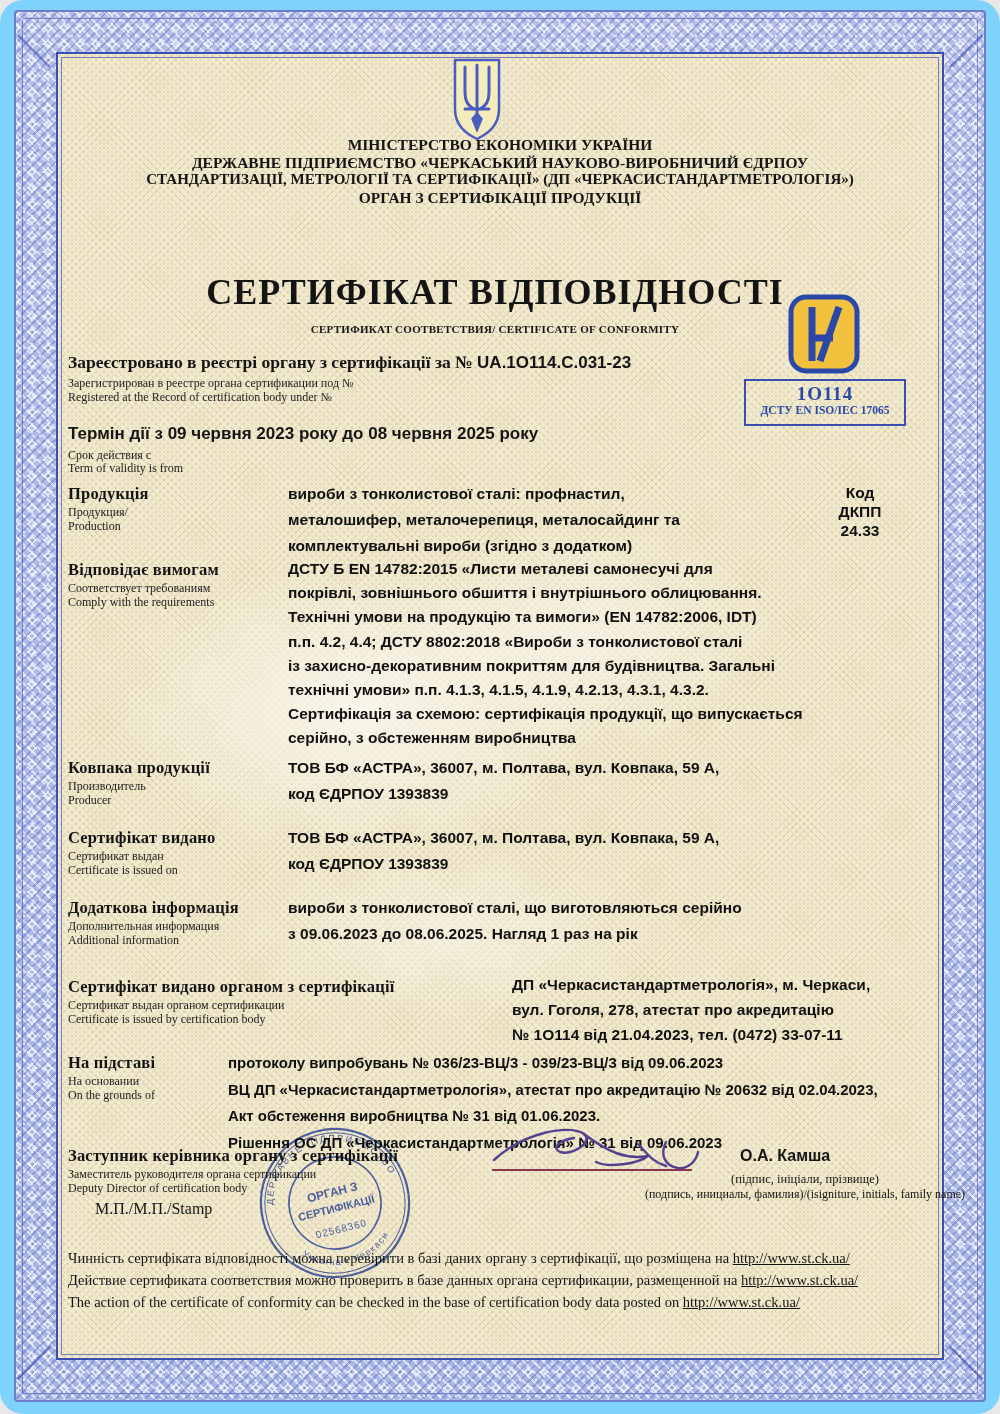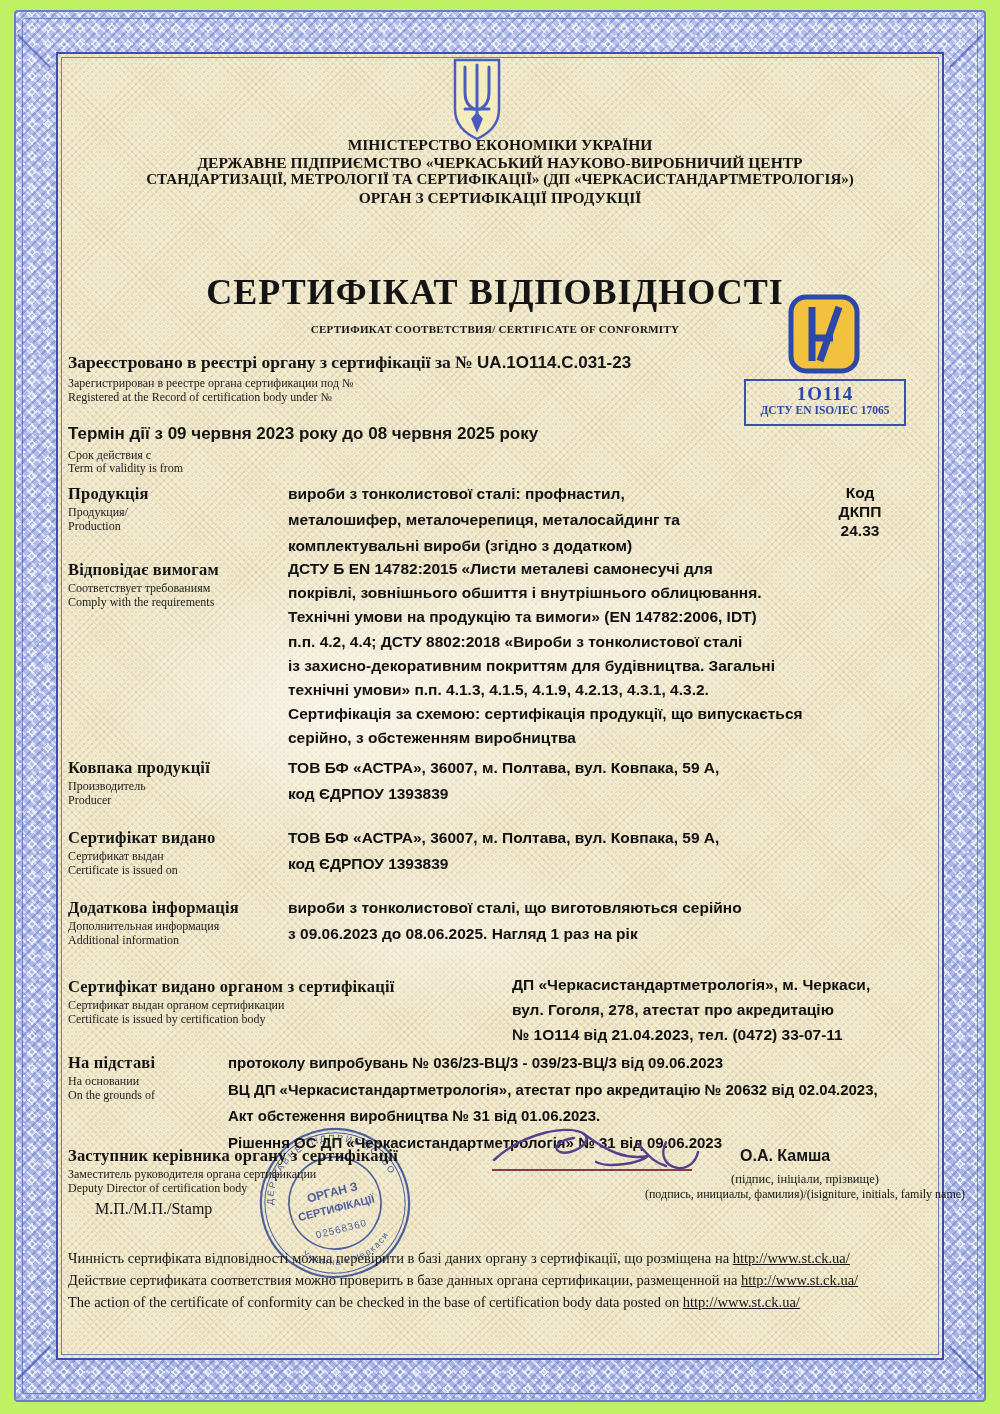--- a/index.html
+++ b/index.html
@@ -1,17 +1,17 @@
 <!DOCTYPE html>
 <html><head>
 <meta charset="utf-8">
 <style>
   html,body{margin:0;padding:0;background:#e8e8e8;}
-  .page{position:relative;width:1000px;height:1414px;background:#bef264;overflow:hidden;
-        font-family:"Liberation Serif","DejaVu Serif",serif;color:#141414;}
+  .page{position:relative;width:1000px;height:1414px;background:#7dd3fc;overflow:hidden;
+        font-family:"Liberation Serif","DejaVu Serif",serif;color:#141414;border-radius:23px;}
   
   .band{position:absolute;top:10px;left:14px;right:14px;bottom:12px;border-radius:4px;
     border:2px solid #6b7cc8;
     background:
       repeating-radial-gradient(circle at 8px 8px, rgba(255,255,255,.8) 0 1.5px, rgba(255,255,255,0) 1.5px 8px),
       repeating-linear-gradient(135deg, rgba(82,102,196,.38) 0 2px, rgba(82,102,196,0) 2px 7px),
       repeating-linear-gradient(45deg, rgba(255,255,255,.55) 0 2px, rgba(255,255,255,0) 2px 7px),
       linear-gradient(#b5bfe9,#a9b5e4);
     background-size:16px 16px,auto,auto,auto;}
   .band::before{content:"";position:absolute;inset:6px;border:1px solid rgba(58,77,176,.55);border-radius:3px;}
@@ -63,21 +63,21 @@
     <g stroke="#4a5cc0" stroke-width="3" fill="none" stroke-linecap="round">
       <path d="M13 10 V36 C13 46 18 50 22 52"></path>
       <path d="M37 10 V36 C37 46 32 50 28 52"></path>
       <path d="M25 8 V56"></path>
       <path d="M13 52 H37"></path>
       <path d="M25 56 L20 62 L25 74 L30 62 Z" fill="#4a5cc0" stroke-width="1.5"></path>
     </g>
   </svg>
 
   <div class="abs serB ctr" style="left:60px;top:136px;width:880px;font-size:15.5px;">МІНІСТЕРСТВО ЕКОНОМІКИ УКРАЇНИ</div>
-  <div class="abs serB ctr" style="left:60px;top:154px;width:880px;font-size:15.5px;">ДЕРЖАВНЕ ПІДПРИЄМСТВО «ЧЕРКАСЬКИЙ НАУКОВО-ВИРОБНИЧИЙ ЦЕНТР</div>
+  <div class="abs serB ctr" style="left:60px;top:154px;width:880px;font-size:15.5px;">ДЕРЖАВНЕ ПІДПРИЄМСТВО «ЧЕРКАСЬКИЙ НАУКОВО-ВИРОБНИЧИЙ ЄДРПОУ</div>
   <div class="abs serB ctr" style="left:60px;top:171px;width:880px;font-size:15px;">СТАНДАРТИЗАЦІЇ, МЕТРОЛОГІЇ ТА СЕРТИФІКАЦІЇ» (ДП «ЧЕРКАСИСТАНДАРТМЕТРОЛОГІЯ»)</div>
   <div class="abs serB ctr" style="left:60px;top:189px;width:880px;font-size:15.5px;">ОРГАН З СЕРТИФІКАЦІЇ ПРОДУКЦІЇ</div>
 
   <div class="abs serB ctr" style="left:60px;top:271px;width:870px;font-size:36px;letter-spacing:1px;">СЕРТИФІКАТ ВІДПОВІДНОСТІ</div>
   <div class="abs serB ctr" style="left:60px;top:323px;width:870px;font-size:11px;letter-spacing:.3px;">СЕРТИФИКАТ СООТВЕТСТВИЯ/ CERTIFICATE OF CONFORMITY</div>
 
   <svg class="abs" style="left:787px;top:294px;" width="74" height="80" viewBox="0 0 74 80">
     <rect x="4" y="3" width="66" height="74" rx="15" fill="#f2c23e" stroke="#2b48a8" stroke-width="5"></rect>
     <g stroke="#2b48a8" stroke-width="7" fill="none">
       <path d="M25 13 V67"></path>

